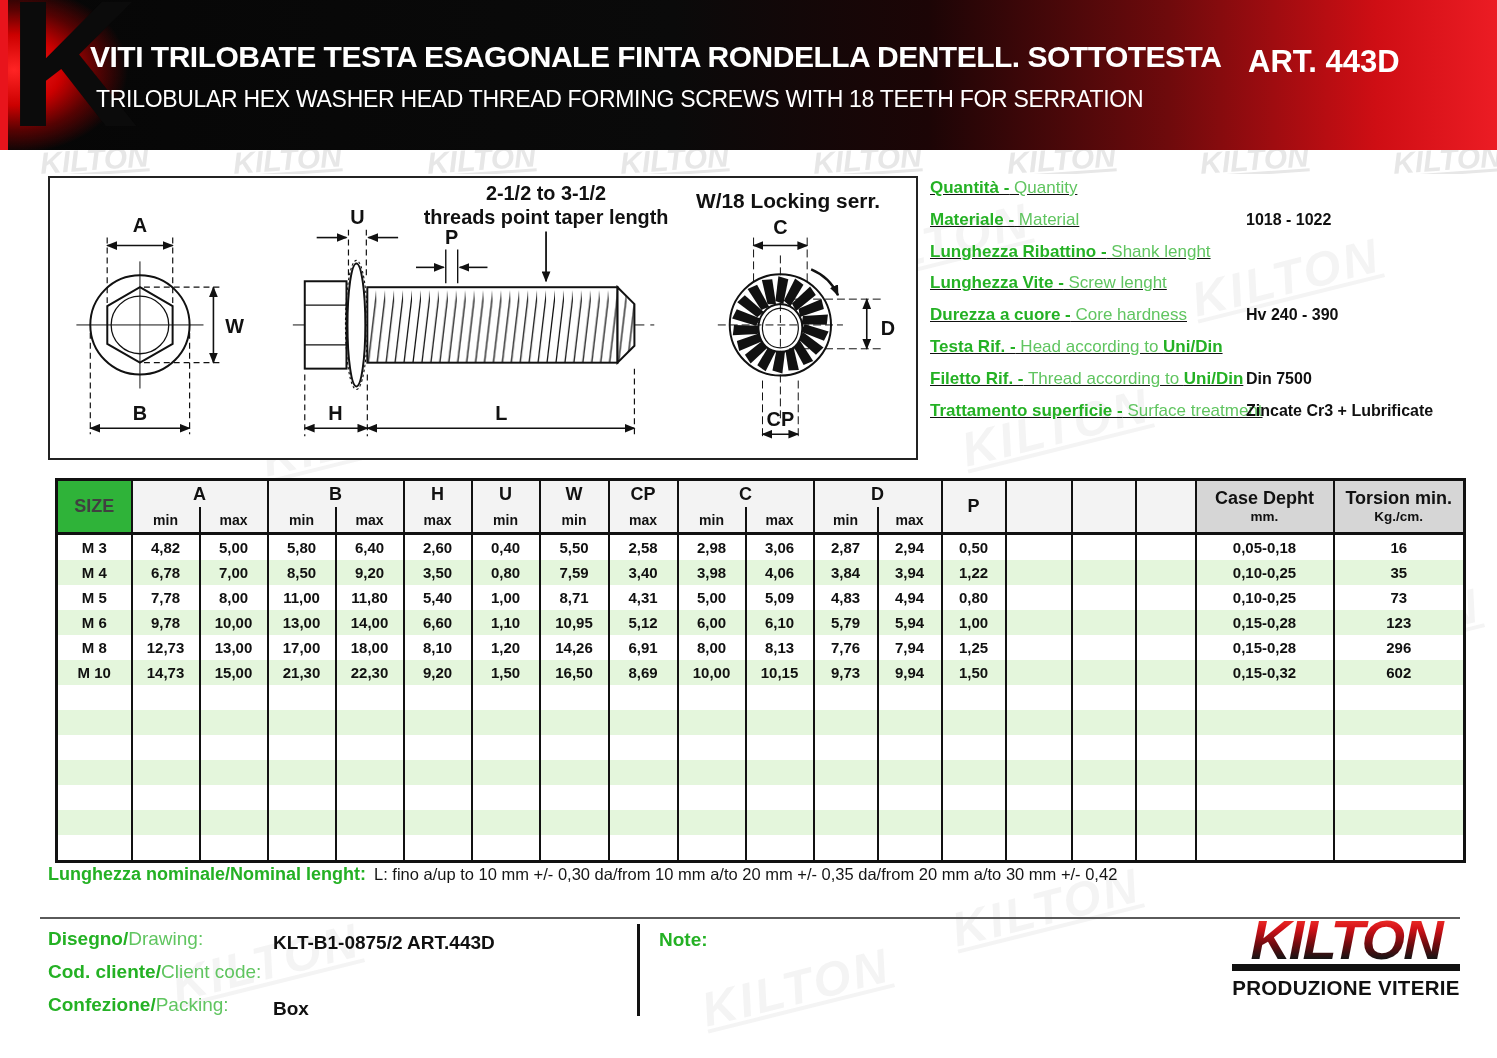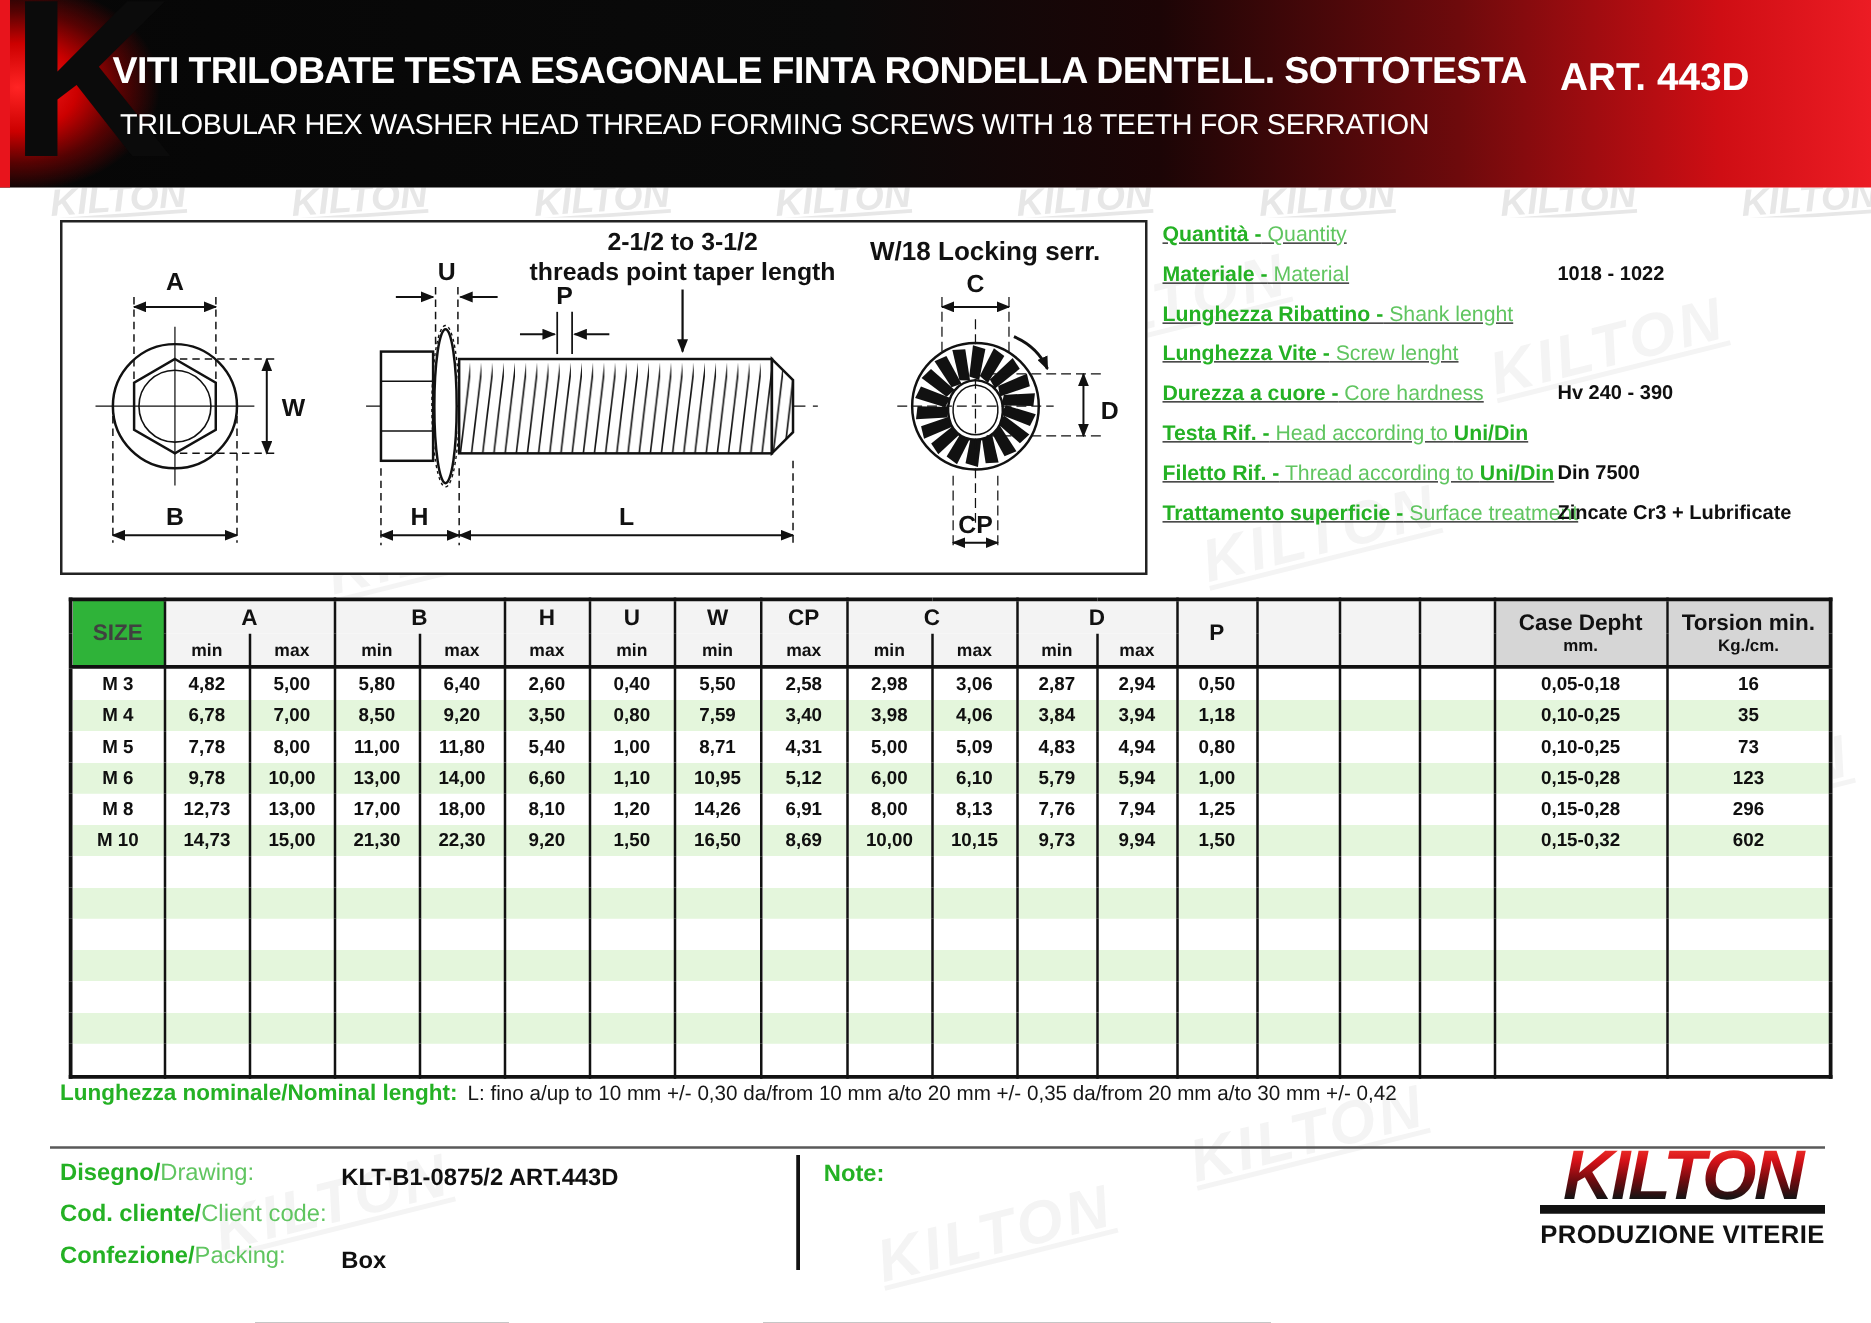--- a/index.html
+++ b/index.html
@@ -321,21 +321,21 @@
             <td>8,50</td>
             <td>9,20</td>
             <td>3,50</td>
             <td>0,80</td>
             <td>7,59</td>
             <td>3,40</td>
             <td>3,98</td>
             <td>4,06</td>
             <td>3,84</td>
             <td>3,94</td>
-            <td>1,18</td>
+            <td>1,22</td>
             <td>&nbsp;</td>
             <td>&nbsp;</td>
             <td>&nbsp;</td>
             <td>0,10-0,25</td>
             <td>35</td>
           </tr>
           <tr class="row-white">
             <td>M 5</td>
             <td>7,78</td>
             <td>8,00</td>

